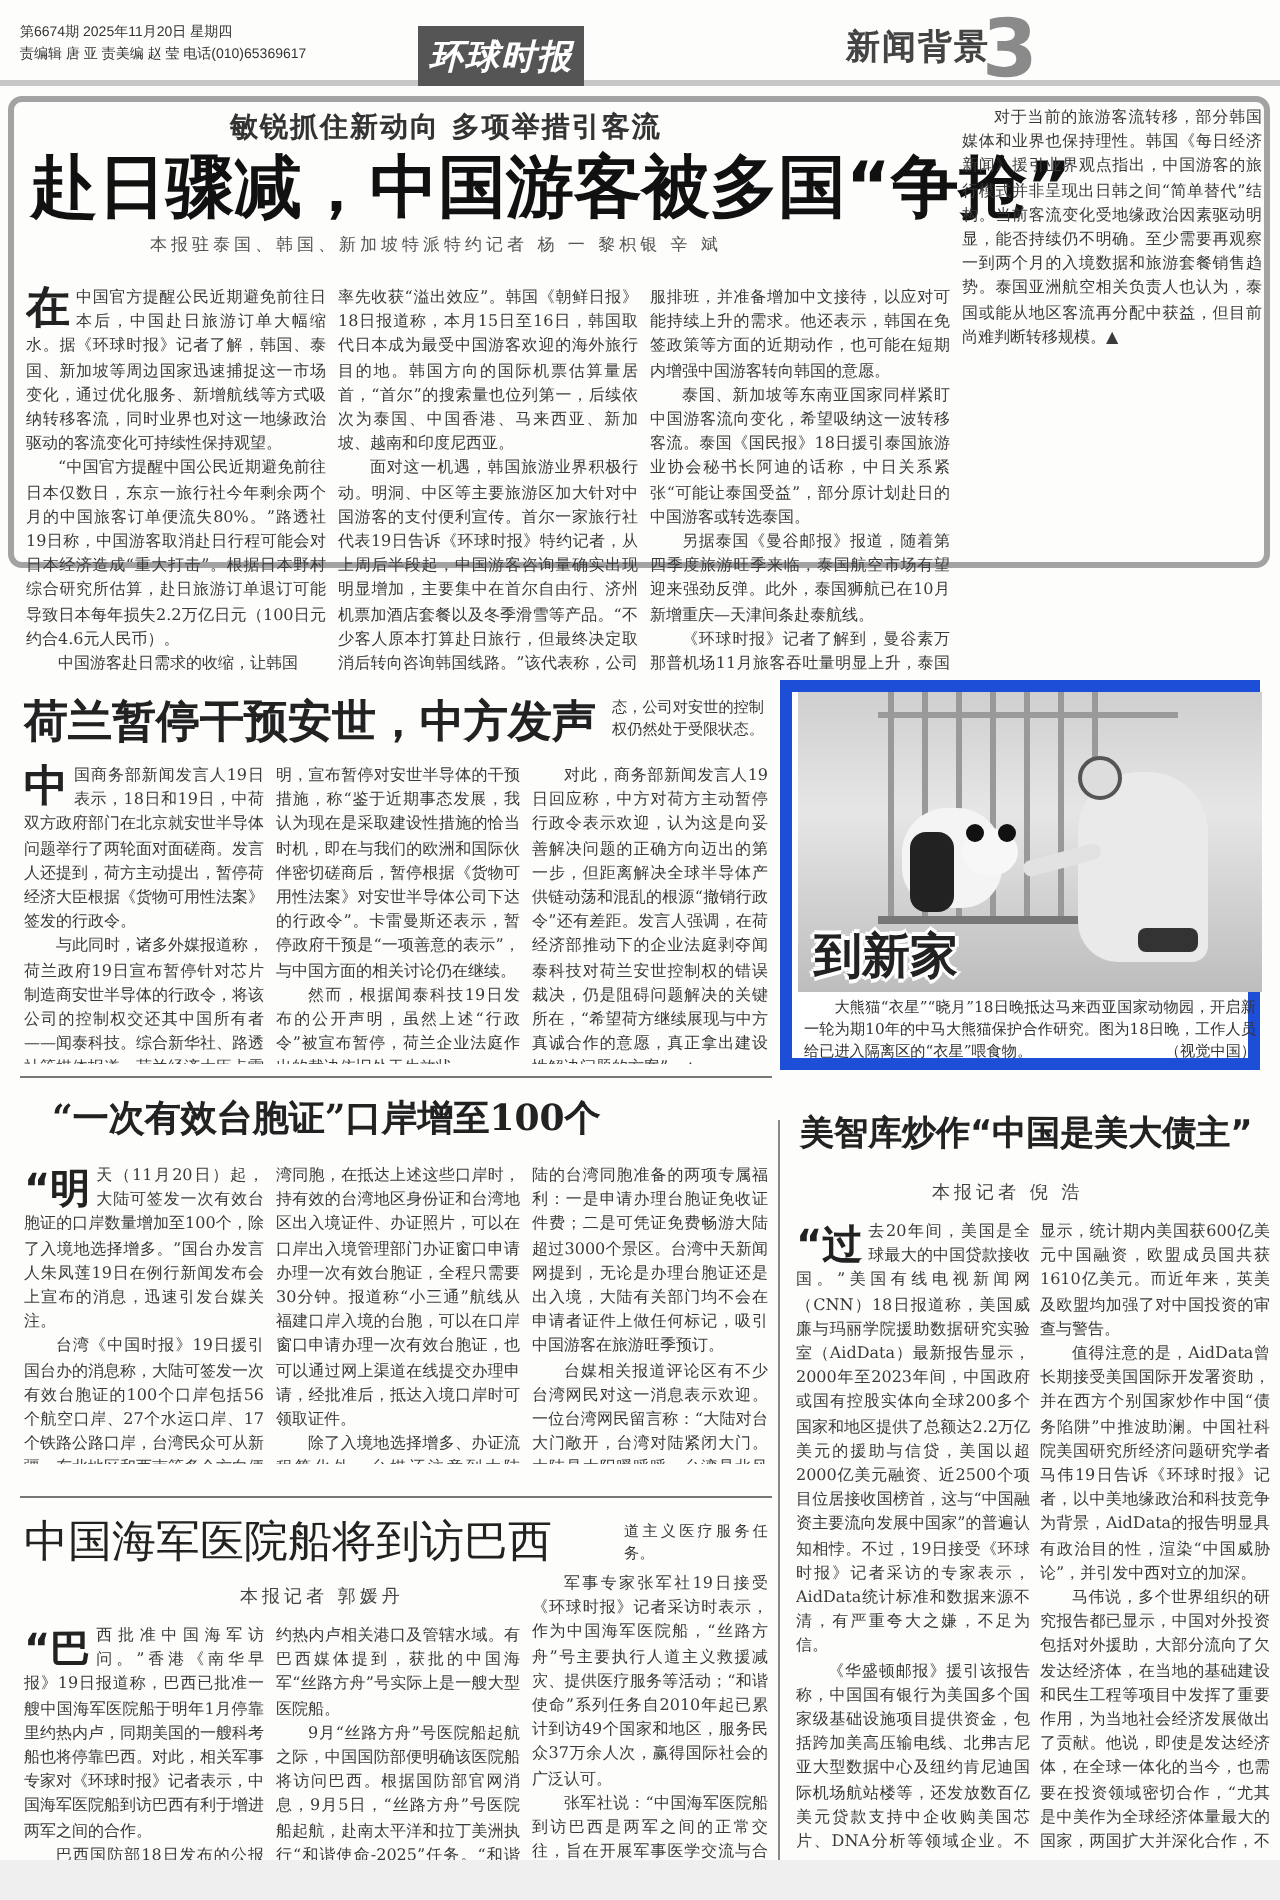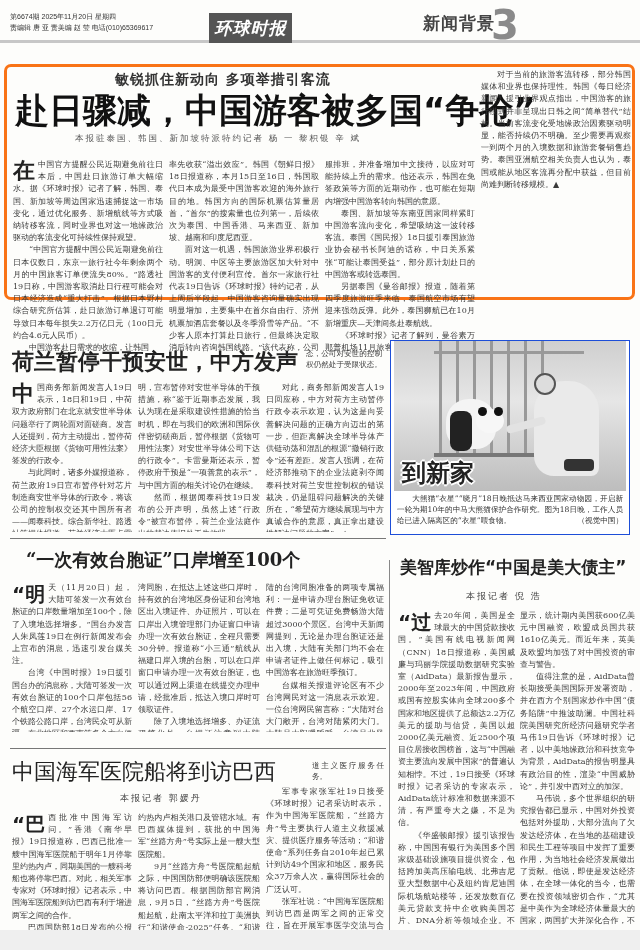--- a/index.html
+++ b/index.html
@@ -9,37 +9,37 @@
   
   .masthead { position: absolute; left: 0; top: 0; width: 577px; height: 48px; }
   .mh-left { position: absolute; left: 10px; top: 11px; font-size: 7px; line-height: 11px; color: #333; font-family: "Liberation Sans", sans-serif; }
   .mh-left div { white-space: nowrap; }
   .mh-logo { position: absolute; left: 209px; top: 13px; width: 83px; height: 30px; background: #555; color: #fff; font-size: 17px; font-weight: bold; display: flex; align-items: center; justify-content: center; letter-spacing: 1px; font-family: "DejaVu Sans", sans-serif; font-style: italic; }
   .mh-rule { position: absolute; left: 0; top: 40px; width: 640px; height: 3px; background: #c7c7c7; }
   .mh-section { position: absolute; left: 423px; top: 12px; font-size: 17px; color: #444; letter-spacing: 1px; font-weight: bold; }
   .mh-page { position: absolute; left: 491px; top: 5px; font-size: 40px; line-height: 40px; color: #8a8a8a; font-weight: bold; font-family: "DejaVu Sans", sans-serif; }
 
   
-  .feature { position: absolute; left: 4px; top: 48px; width: 631px; height: 236px; border: 3px solid #f97316; border-radius: 7px; background: #fdfdfb; margin-top: 16px; }
+  .feature { position: absolute; left: 4px; top: 48px; width: 631px; height: 236px; border: 3px solid #a3a3a3; border-radius: 7px; background: #fdfdfb; }
   .kicker { position: absolute; left: 108px; top: 4px; font-size: 14px; font-weight: bold; color: #333; letter-spacing: 1px; white-space: nowrap; }
   .headline-main { position: absolute; left: 8px; top: 23px; font-size: 34px; line-height: 40px; font-weight: bold; color: #111; font-family: "DejaVu Sans", sans-serif; letter-spacing: 0px; white-space: nowrap; }
   .byline-main { position: absolute; left: 68px; top: 66px; font-size: 8.5px; color: #555; letter-spacing: 2px; white-space: nowrap; }
 
   .col { position: absolute; font-size: 8px; line-height: 12.2px; color: #3a3a3a; text-align: justify; overflow: hidden; }
   .col p { text-indent: 2em; }
   .col p.noindent { text-indent: 0; }
   .dropcap { float: left; font-size: 22px; line-height: 22px; font-weight: bold; margin: 1px 3px 0 0; color: #222; font-family: "DejaVu Sans", sans-serif; }
   .dropcap.q { font-size: 20px; }
   .sec-title { position: absolute; font-weight: bold; color: #222; white-space: nowrap; font-family: "DejaVu Sans", sans-serif; }
   .rule-h { position: absolute; height: 1px; background: #777; }
   .rule-v { position: absolute; width: 1px; background: #888; }
   .byline { position: absolute; font-size: 9px; color: #444; letter-spacing: 2px; white-space: nowrap; }
 
   
-  .photo-box { position: absolute; left: 390px; top: 340px; width: 240px; height: 195px; border: 1px solid #1d4ed8; background: #fff; }
+  .photo-box { position: absolute; left: 390px; top: 340px; width: 240px; height: 195px; border: 6px solid #1d4ed8; background: #fff; }
   .photo { position: absolute; left: 3px; top: 0px; width: 232px; height: 150px; background: linear-gradient(180deg, #cfcfcf 0%, #e6e6e6 40%, #bdbdbd 100%); overflow: hidden; }
   .cage-bar { position: absolute; top: 0; width: 3px; height: 112px; background: #999; }
   .cage-top { position: absolute; left: 40px; top: 10px; width: 150px; height: 3px; background: #9a9a9a; }
   .cage-bottom { position: absolute; left: 40px; top: 112px; width: 150px; height: 4px; background: #777; }
   .panda-body { position: absolute; left: 52px; top: 58px; width: 50px; height: 50px; background: #f4f4f4; border-radius: 45% 45% 40% 40%; }
   .panda-leg { position: absolute; left: 56px; top: 70px; width: 22px; height: 40px; background: #222; border-radius: 8px; }
   .panda-head { position: absolute; left: 82px; top: 68px; width: 28px; height: 24px; background: #f7f7f7; border-radius: 50%; }
   .panda-ear { position: absolute; width: 9px; height: 9px; background: #111; border-radius: 50%; }
   .keeper-body { position: absolute; left: 140px; top: 40px; width: 65px; height: 95px; background: #eaeaea; border-radius: 30px 30px 8px 20px; }
   .keeper-head { position: absolute; left: 140px; top: 32px; width: 22px; height: 22px; background: #ddd; border-radius: 50%; border: 2px solid #555; }

